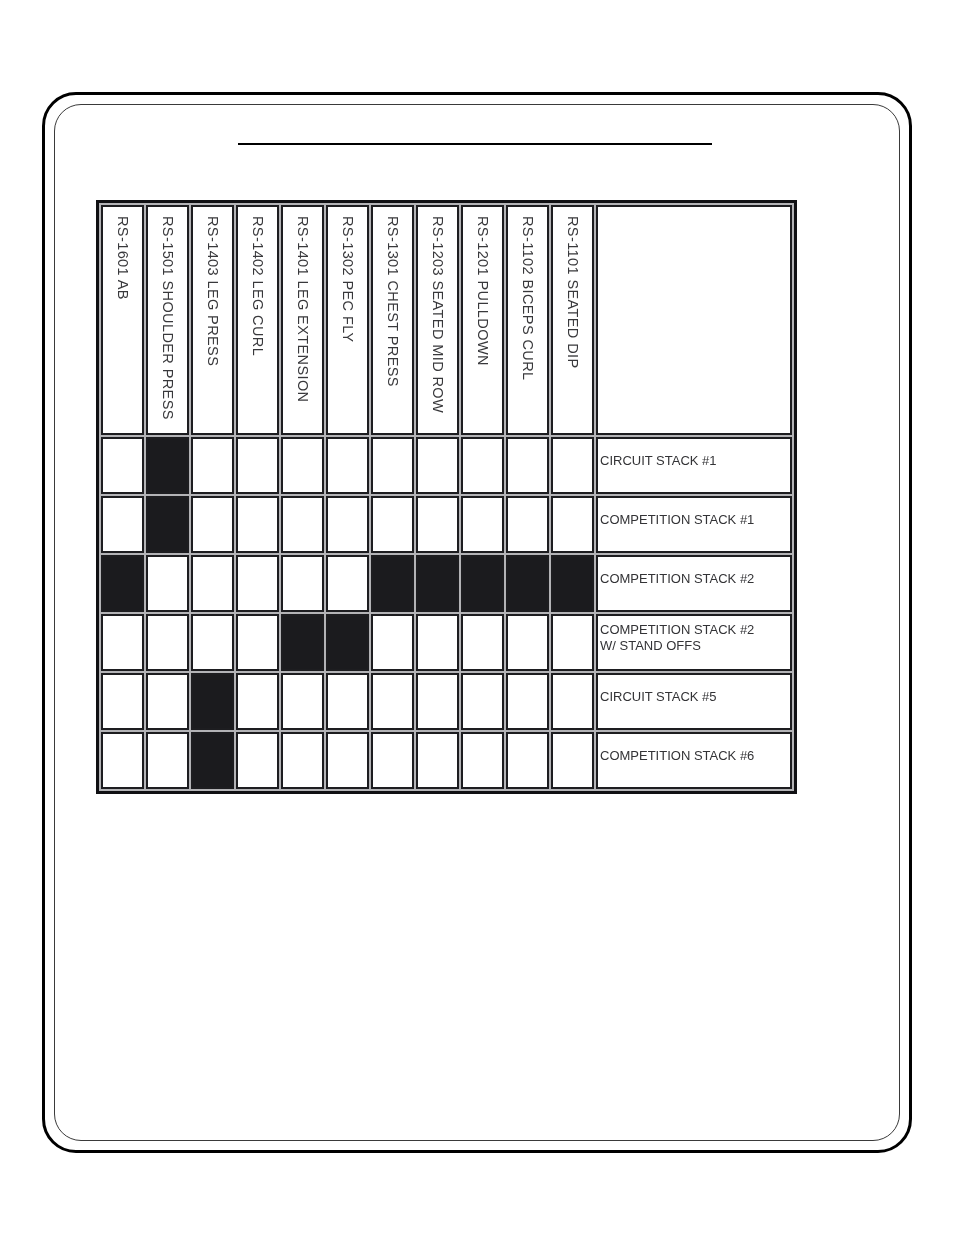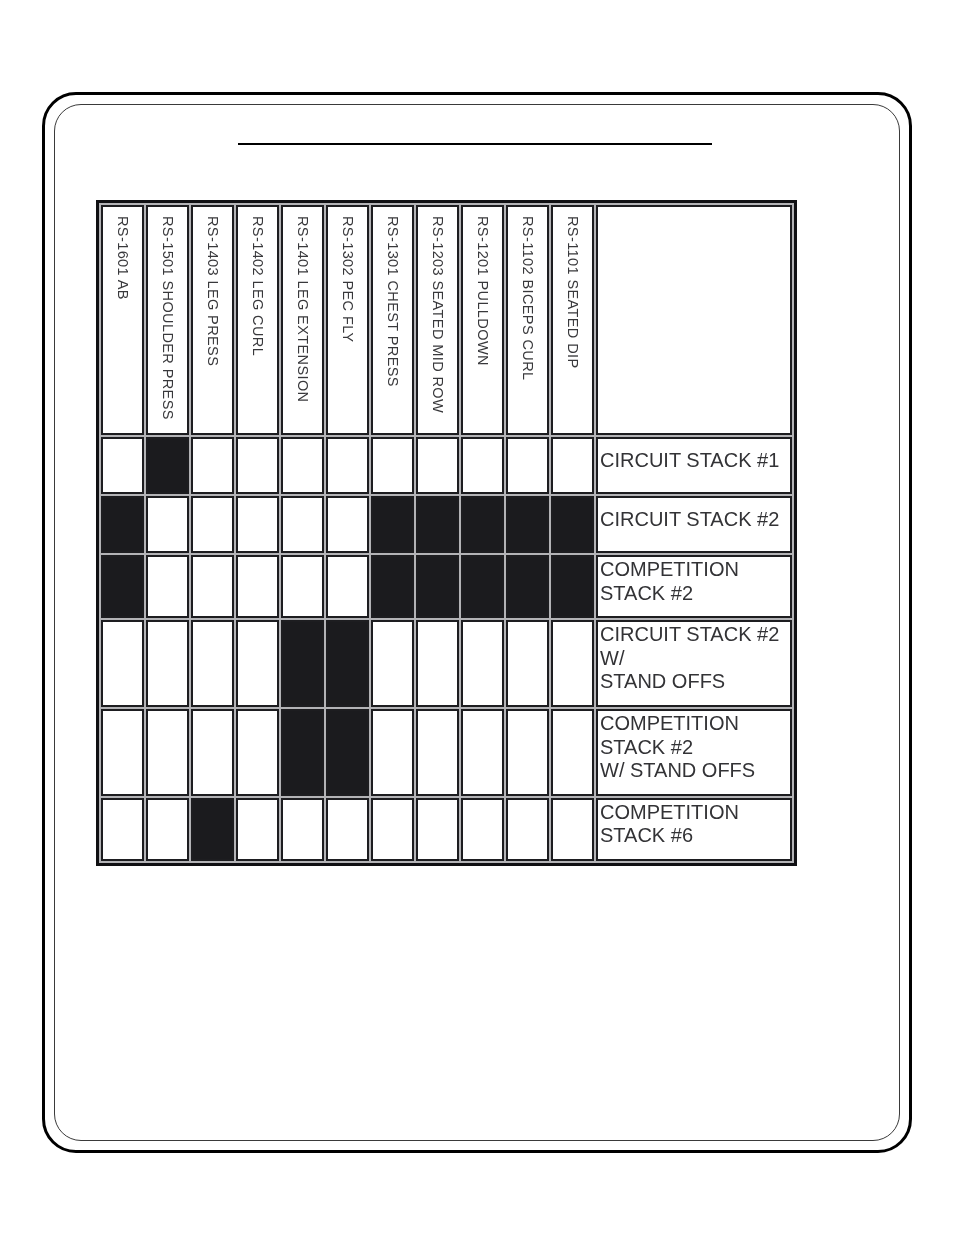--- a/index.html
+++ b/index.html
@@ -55,21 +55,21 @@
     font-size: 14.5px;
     letter-spacing: 0.4px;
     color: #38383b;
     white-space: nowrap;
   }
   th.corner-col { width: 196px; }
   td.cell { width: 43px; height: 57px; }
   td.cell.filled { background: #1b1b1e; }
   td.rowlabel {
     width: 196px;
-    font-size: 20px;
+    font-size: 13px;
     line-height: 1.18;
     color: #333336;
     padding: 1px 1px 11px 2px;
     white-space: pre-line;
     vertical-align: middle;
     text-align: left;
     margin-left: 24px;
   }
 </style>
 </head>
@@ -110,61 +110,46 @@
             <td class="cell"></td>
             <td class="cell"></td>
             <td class="cell"></td>
             <td class="cell"></td>
             <td class="cell"></td>
             <td class="cell"></td>
             <td class="cell"></td>
             <td class="rowlabel">CIRCUIT STACK #1</td>
           </tr>
           <tr>
+            <td class="cell"></td>
             <td class="cell filled" style="background: rgb(27, 27, 30);"></td>
             <td class="cell"></td>
             <td class="cell"></td>
             <td class="cell"></td>
             <td class="cell"></td>
             <td class="cell"></td>
-            <td class="cell filled" style="background: rgb(27, 27, 30);"></td>
-            <td class="cell filled" style="background: rgb(27, 27, 30);"></td>
-            <td class="cell filled" style="background: rgb(27, 27, 30);"></td>
-            <td class="cell filled" style="background: rgb(27, 27, 30);"></td>
-            <td class="cell filled" style="background: rgb(27, 27, 30);"></td>
-            <td class="rowlabel">CIRCUIT STACK #2</td>
+            <td class="cell"></td>
+            <td class="cell"></td>
+            <td class="cell"></td>
+            <td class="cell"></td>
+            <td class="rowlabel">COMPETITION STACK #1</td>
           </tr>
           <tr>
             <td class="cell filled" style="background: rgb(27, 27, 30);"></td>
             <td class="cell"></td>
             <td class="cell"></td>
             <td class="cell"></td>
             <td class="cell"></td>
             <td class="cell"></td>
             <td class="cell filled" style="background: rgb(27, 27, 30);"></td>
             <td class="cell filled" style="background: rgb(27, 27, 30);"></td>
             <td class="cell filled" style="background: rgb(27, 27, 30);"></td>
             <td class="cell filled" style="background: rgb(27, 27, 30);"></td>
             <td class="cell filled" style="background: rgb(27, 27, 30);"></td>
             <td class="rowlabel">COMPETITION STACK #2</td>
-          </tr>
-          <tr>
-            <td class="cell"></td>
-            <td class="cell"></td>
-            <td class="cell"></td>
-            <td class="cell"></td>
-            <td class="cell filled" style="background: rgb(27, 27, 30);"></td>
-            <td class="cell filled" style="background: rgb(27, 27, 30);"></td>
-            <td class="cell"></td>
-            <td class="cell"></td>
-            <td class="cell"></td>
-            <td class="cell"></td>
-            <td class="cell"></td>
-            <td class="rowlabel">CIRCUIT STACK #2 W/
-STAND OFFS</td>
           </tr>
           <tr>
             <td class="cell"></td>
             <td class="cell"></td>
             <td class="cell"></td>
             <td class="cell"></td>
             <td class="cell filled" style="background: rgb(27, 27, 30);"></td>
             <td class="cell filled" style="background: rgb(27, 27, 30);"></td>
             <td class="cell"></td>
             <td class="cell"></td>
@@ -179,19 +164,33 @@
             <td class="cell"></td>
             <td class="cell filled" style="background: rgb(27, 27, 30);"></td>
             <td class="cell"></td>
             <td class="cell"></td>
             <td class="cell"></td>
             <td class="cell"></td>
             <td class="cell"></td>
             <td class="cell"></td>
             <td class="cell"></td>
             <td class="cell"></td>
+            <td class="rowlabel">CIRCUIT STACK #5</td>
+          </tr>
+          <tr>
+            <td class="cell"></td>
+            <td class="cell"></td>
+            <td class="cell filled" style="background: rgb(27, 27, 30);"></td>
+            <td class="cell"></td>
+            <td class="cell"></td>
+            <td class="cell"></td>
+            <td class="cell"></td>
+            <td class="cell"></td>
+            <td class="cell"></td>
+            <td class="cell"></td>
+            <td class="cell"></td>
             <td class="rowlabel">COMPETITION STACK #6</td>
           </tr>
         </tbody>
     </table>
   </div>
 
 </div>
 
 </body></html>

